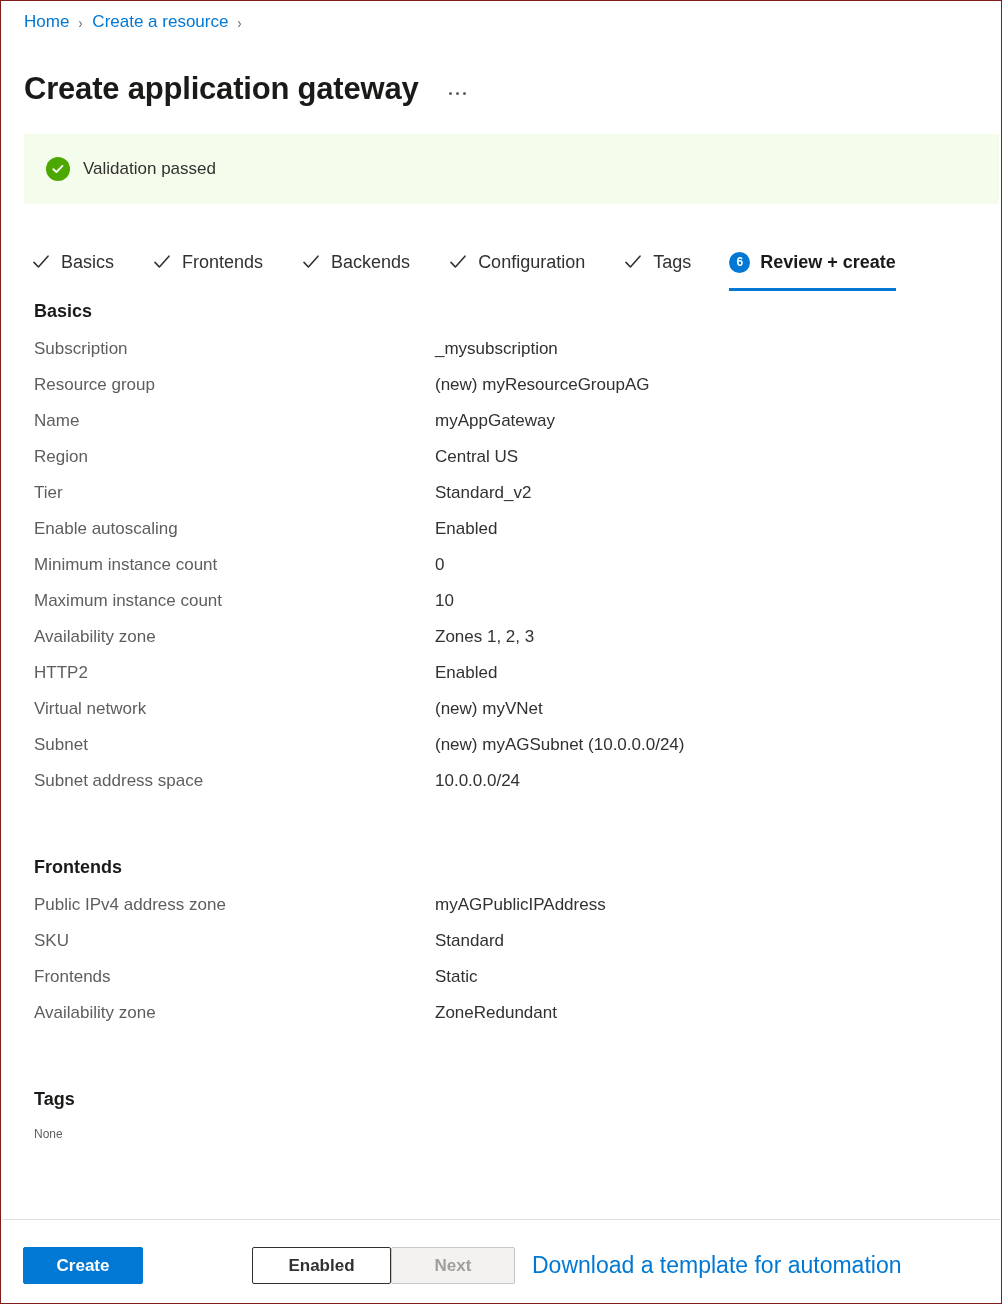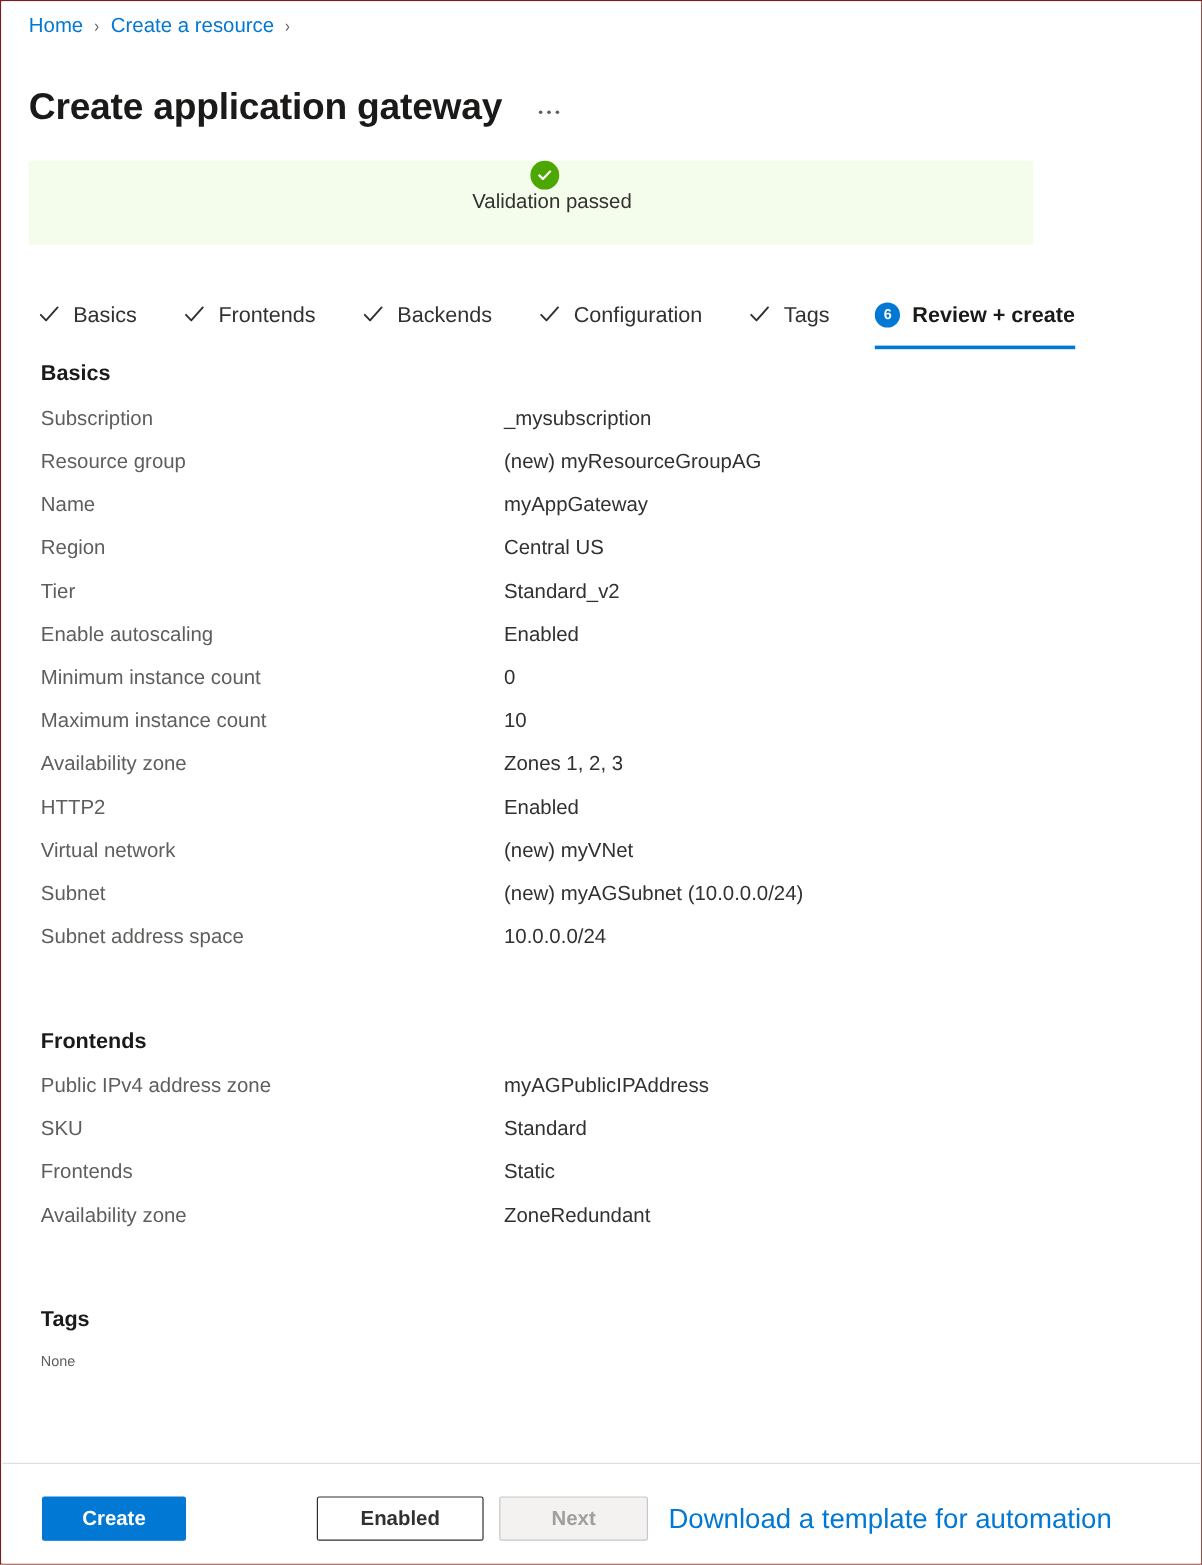--- a/index.html
+++ b/index.html
@@ -81,27 +81,26 @@
     height: 3px;
     background: #605e5c;
     border-radius: 50%;
   }
 
   
   .validation-banner {
     position: absolute;
     left: 23px;
     top: 133px;
-    width: 837px;
+    width: 975px;
     height: 70px;
     background: #f4fdeb;
     display: flex;
     align-items: center;
     padding-left: 22px;
-    flex-direction: column;
   }
   .check-circle {
     width: 24px;
     height: 24px;
     border-radius: 50%;
     background: #4ca700;
     display: flex;
     align-items: center;
     justify-content: center;
     flex: none;
@@ -181,20 +180,21 @@
     font-weight: 600;
     color: #1b1a19;
     padding-left: 33px;
     margin-bottom: 17px;
   }
   .kv-row {
     display: flex;
     align-items: baseline;
     height: 36px;
     padding-left: 33px;
+    gap: 15px;
   }
   .kv-label {
     width: 370px;
     flex: none;
     font-size: 17px;
     color: #605e5c;
     white-space: nowrap;
   }
   .kv-value {
     font-size: 17px;
@@ -231,21 +231,20 @@
   .btn {
     font-family: "Liberation Sans", sans-serif;
     font-size: 17px;
     height: 37px;
     border-radius: 2px;
     display: inline-flex;
     align-items: center;
     justify-content: center;
     cursor: pointer;
     padding: 0 14px;
-    margin-left: 12px;
   }
   .btn-primary {
     background: #0078d4;
     color: #ffffff;
     border: 1px solid #0078d4;
     font-weight: 600;
     width: 120px;
   }
   .btn-secondary {
     background: #ffffff;
@@ -254,21 +253,21 @@
     font-weight: 600;
     width: 139px;
     margin-left: 109px;
   }
   .btn-disabled {
     background: #f3f2f1;
     color: #a19f9d;
     border: 1px solid #c8c6c4;
     font-weight: 600;
     width: 124px;
-    margin-left: 13px;
+    margin-left: 0;
     cursor: default;
   }
   .footer-link {
     margin-left: 17px;
     color: #0078d4;
     font-size: 23px;
     cursor: pointer;
     white-space: nowrap;
   }
 </style>

